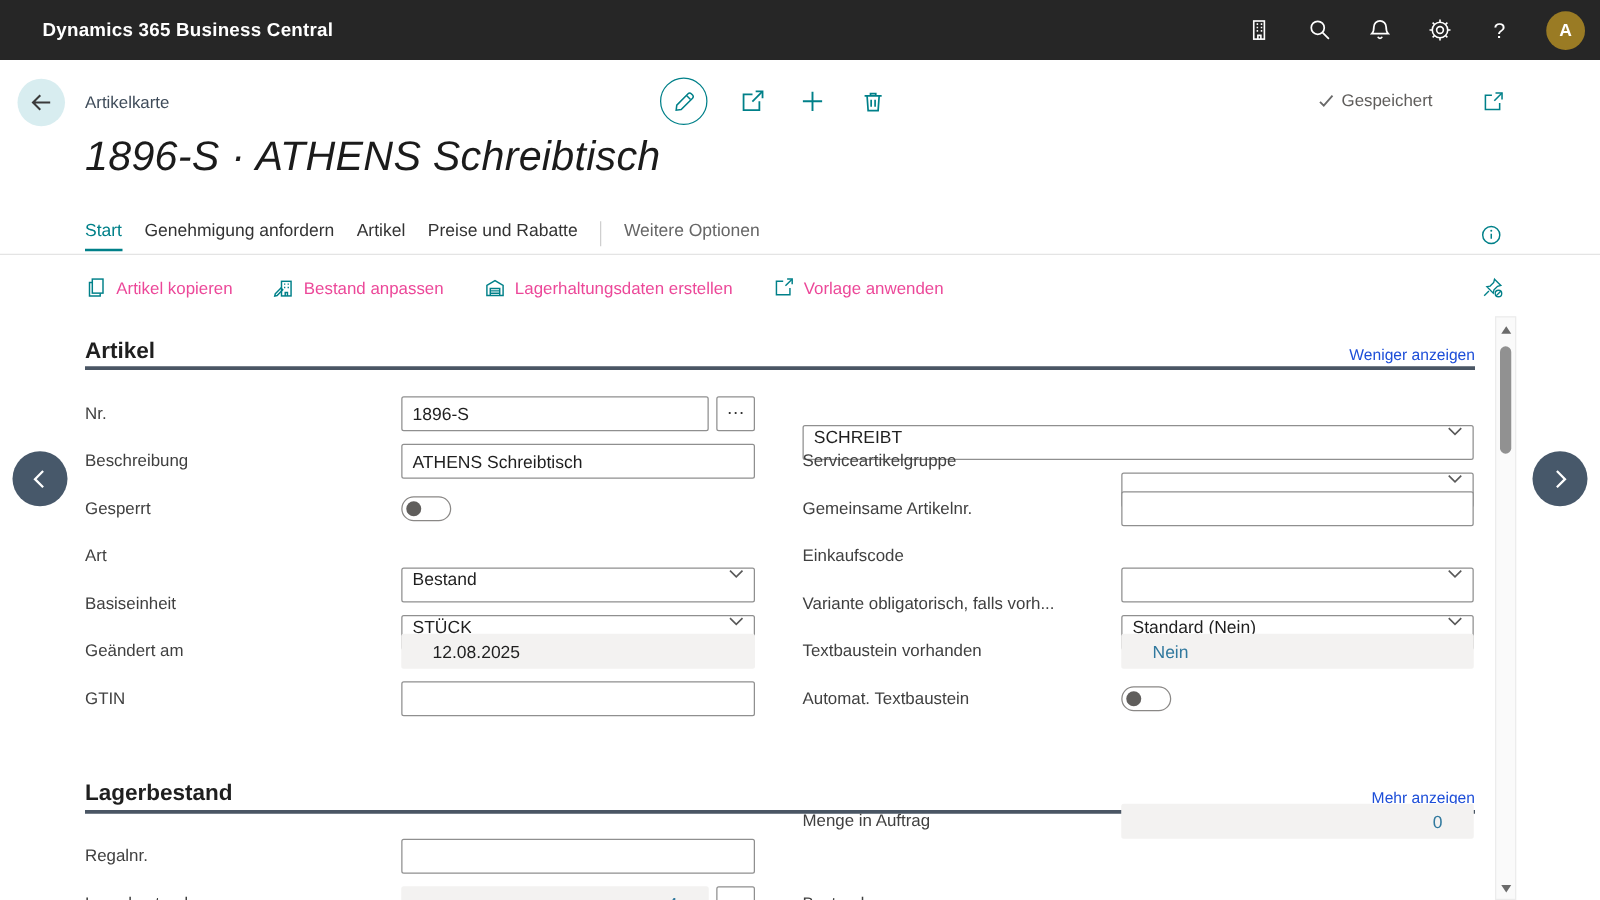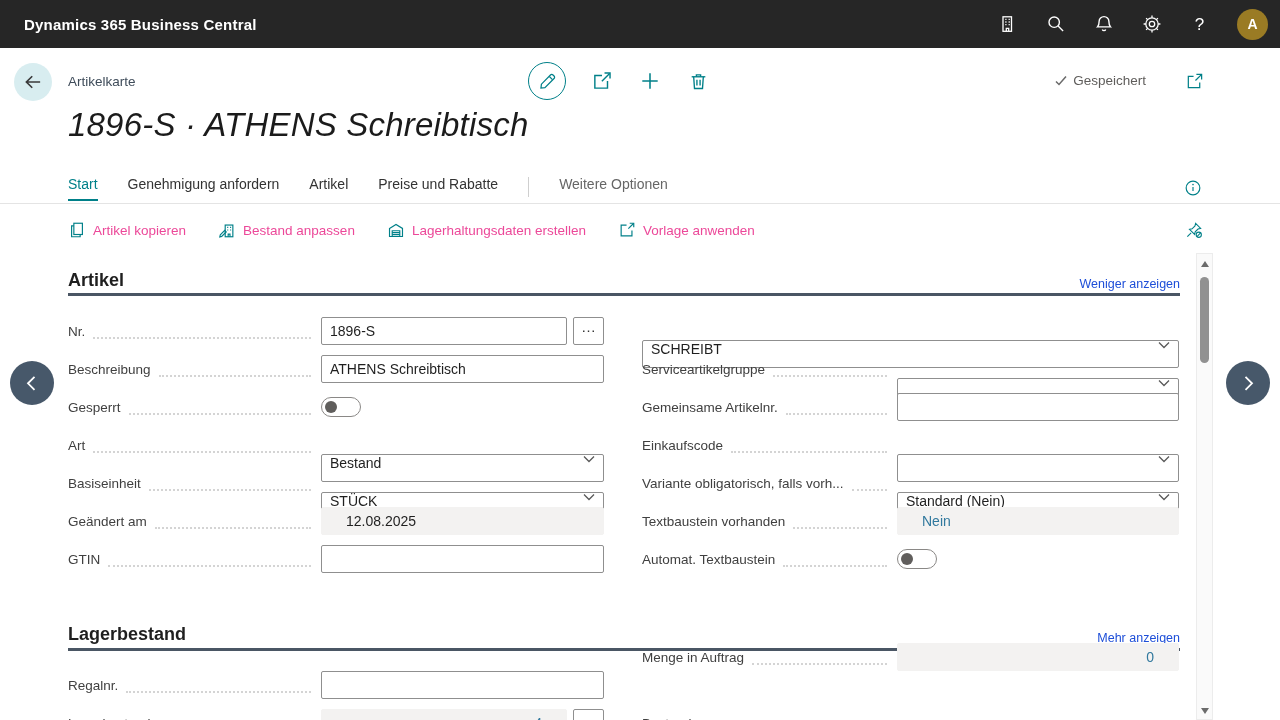--- a/index.html
+++ b/index.html
@@ -1,61 +1,61 @@
 <!DOCTYPE html>
 <html><head>
 <meta charset="utf-8">
 <style>
   html,body{margin:0;padding:0;background:#fff;}
   .app{position:relative;width:1280px;height:720px;overflow:hidden;background:#fff;
        font-family:"Liberation Sans","DejaVu Sans",sans-serif;color:#1f1f1f;}
   
   .topbar{position:absolute;left:0;top:0;width:1280px;height:48px;background:#262626;
           display:flex;align-items:center;justify-content:space-between;}
-  .tb-title{color:#fff;font-size:15px;font-weight:700;margin-left:24px;letter-spacing:.2px;}
+  .tb-title{color:#fff;font-size:15px;font-weight:700;margin-left:34px;letter-spacing:.2px;}
   .tb-icons{display:flex;align-items:center;gap:27px;margin-right:12px;color:#fff;}
   .tb-ic{width:21px;height:21px;display:flex;align-items:center;justify-content:center;cursor:pointer;}
   .tb-help{color:#fff;font-size:17px;line-height:21px;}
   .avatar{width:31px;height:31px;border-radius:50%;background:#9a7b24;color:#fff;font-size:14px;
           font-weight:700;display:flex;align-items:center;justify-content:center;cursor:pointer;}
   
   .back-circle{position:absolute;left:14px;top:63px;width:38px;height:38px;border-radius:50%;
                background:#d8edf0;display:flex;align-items:center;justify-content:center;cursor:pointer;color:#3a3a3a;}
   .breadcrumb{position:absolute;left:68px;top:74px;font-size:13.5px;color:#3f4c5a;cursor:pointer;}
   .hicons{position:absolute;left:528px;top:62px;display:flex;align-items:center;gap:24px;color:#008089;}
   .edit-circle{width:38px;height:38px;border:1.6px solid #008089;border-radius:50%;
                display:flex;align-items:center;justify-content:center;cursor:pointer;box-sizing:border-box;}
   .hic{width:24px;height:24px;display:flex;align-items:center;justify-content:center;cursor:pointer;}
   .savestate{position:absolute;right:134px;top:73px;display:flex;align-items:center;gap:5px;
              color:#5f5d5b;font-size:13.5px;}
   .opennew{position:absolute;left:1185px;top:72px;width:19px;height:19px;color:#008089;cursor:pointer;}
   .page-title{position:absolute;left:68px;top:106px;font-size:33px;font-weight:300;color:#1b1b1b;letter-spacing:.2px;font-style:italic;}
   
   .tabstrip{position:absolute;left:0;top:176px;width:1280px;height:27px;border-bottom:1px solid #e4e4e4;}
-  .tabs{display:flex;gap:30px;padding-left:68px;align-items:flex-start;}
+  .tabs{display:flex;gap:18px;padding-left:68px;align-items:flex-start;}
   .tab{font-size:14px;color:#333;padding-bottom:7px;cursor:pointer;white-space:nowrap;}
   .tab.active{color:#008089;border-bottom:2px solid #008089;}
   .tab.more{color:#666;}
   .tabdiv{width:1px;height:20px;background:#cfcfcf;margin-top:1px;}
   .infoic{position:absolute;left:1184px;top:179px;width:18px;height:18px;color:#008089;cursor:pointer;}
   
   .actionbar{position:absolute;left:68px;top:214px;height:32px;display:flex;align-items:center;gap:32px;}
   .act{display:flex;align-items:center;gap:7px;cursor:pointer;}
   .act svg{color:#008089;}
   .act-label{font-size:13.5px;color:#ec4899;}
   .pinic{position:absolute;left:1185px;top:221px;width:18px;height:18px;color:#008089;cursor:pointer;}
   
   .sec-title{position:absolute;left:68px;font-size:18px;font-weight:700;color:#1f1f1f;cursor:pointer;}
   .sec-link{position:absolute;right:100px;font-size:12.5px;color:#1d4ed8;cursor:pointer;}
   .sec-rule{position:absolute;left:68px;width:1112px;height:3px;background:#4a5664;}
   
   .row{position:absolute;height:28px;display:flex;align-items:center;}
   .row.l{left:68px;width:536px;}
   .row.r{left:642px;width:537px;}
-  .lab{display:flex;align-items:flex-end;box-sizing:border-box;}
+  .lab{display:flex;align-items:flex-start;box-sizing:border-box;flex-direction:column;}
   .row.l .lab{width:253px;}
   .row.r .lab{width:255px;}
   .lt{font-size:13.5px;color:#404040;white-space:nowrap;}
   .dots{flex:1;border-bottom:2px dotted #d4d4d4;height:12px;margin:0 10px 0 8px;}
   .ctrl{flex:1;display:flex;align-items:center;height:28px;}
   .inp,.sel,.ro{box-sizing:border-box;height:28px;border-radius:2px;font-size:14px;
                 font-family:"Liberation Sans","DejaVu Sans",sans-serif;}
   .inp{flex:1;border:1px solid #8f8f8f;padding:0 8px;color:#1f1f1f;background:#fff;min-width:0;}
   .sel{flex:1;border:1px solid #8f8f8f;background:#fff;display:flex;align-items:flex-start;
        padding:0 8px;cursor:pointer;justify-content:space-between;margin-top:45px;}

